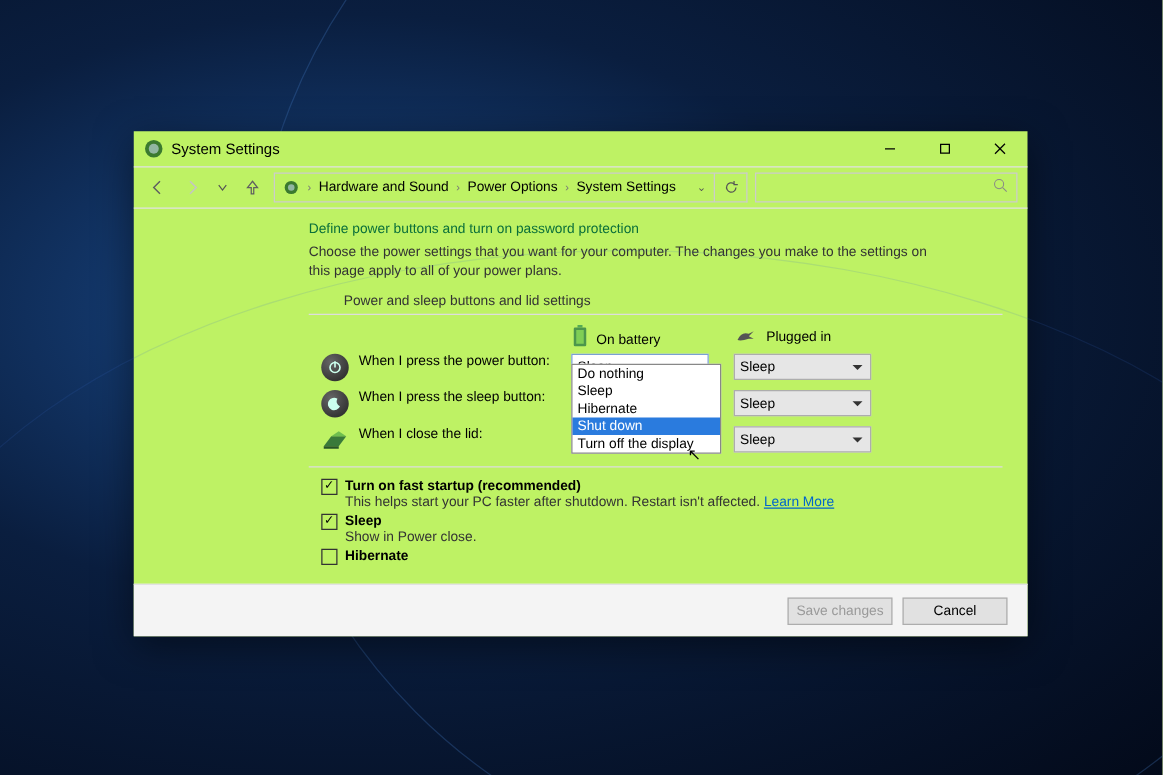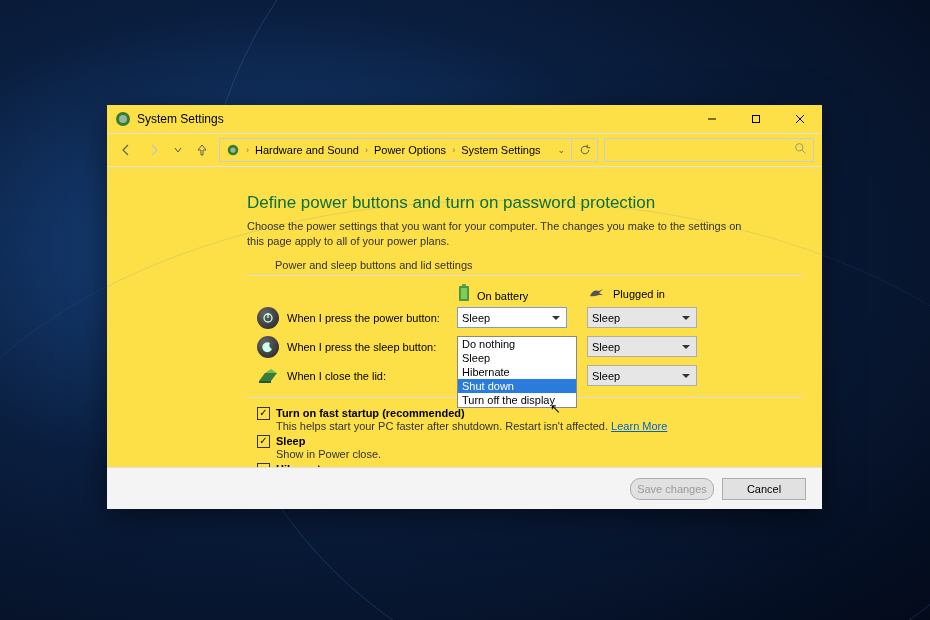--- a/index.html
+++ b/index.html
@@ -10,21 +10,21 @@
   }
   
   body::before, body::after {
     content: ""; position: absolute; border: 1px solid rgba(80,140,220,.25); border-radius: 50%;
     width: 900px; height: 900px; top: -200px; left: 200px; pointer-events: none;
   }
   body::after { width: 1200px; height: 700px; top: 200px; left: -100px; border-color: rgba(60,110,200,.15); }
 
   .window {
     position: absolute; top: 105px; left: 107px; width: 715px; height: 404px;
-    background: #fde047; box-shadow: 0 8px 30px rgba(0,0,0,.5);
+    background: #bef264; box-shadow: 0 8px 30px rgba(0,0,0,.5);
     display: flex; flex-direction: column;
   }
 
   
   .titlebar { height: 28px; display: flex; align-items: center; padding: 0 0 0 8px; gap: 6px; }
   .titlebar .title { font-size: 12px; color: #000; }
   .winctrls { margin-left: auto; display: flex; height: 100%; }
   .winctrl { width: 44px; display: flex; align-items: center; justify-content: center; color: #000; }
 
   
@@ -33,60 +33,60 @@
   .navbtn.disabled { color: #c4c4c4; }
   .addr { flex: 1; display: flex; align-items: center; border: 1px solid #ccc; height: 24px; padding: 0 6px; gap: 4px; font-size: 11px; color: #000; }
   .addr .chev { color: #777; margin: 0 2px; font-size: 9px; }
   .addr .drop { margin-left: auto; color: #555; font-size: 9px; }
   .refreshbtn { width: 26px; height: 24px; display: flex; align-items: center; justify-content: center; color: #555; border: 1px solid #ccc; border-left: none; margin-left: -6px; }
   .searchbox { width: 210px; height: 24px; border: 1px solid #ccc; display: flex; align-items: center; padding: 0 6px; color: #888; }
   .searchbox .mag { margin-left: auto; color: #888; }
 
   
   .content { flex: 1; overflow: hidden; padding: 10px 20px 0 140px; position: relative; color: #000; }
-  .heading { color: #0a6f3a; font-size: 17px; margin-bottom: 6px; margin-top: 16px; }
+  .heading { color: #0a6f3a; font-size: 11px; margin-bottom: 6px; }
   .subtext { font-size: 11px; color: #333; line-height: 1.35; margin-bottom: 10px; max-width: 500px; }
   .section-label { font-size: 11px; color: #333; margin-bottom: 4px; padding-left: 28px; }
   .hr { border: none; border-top: 1px solid #ddd; margin: 2px 0 8px 0; }
 
   
   .cols { display: grid; grid-template-columns: 200px 110px 20px 110px; align-items: center; margin-left: 10px; font-size: 11px; }
   .cols .colhdr { display: flex; align-items: flex-end; gap: 6px; }
 
   
   .row { display: grid; grid-template-columns: 200px 110px 20px 110px; align-items: center; margin: 3px 0 3px 10px; min-height: 26px; }
-  .rowlabel { display: flex; align-items: center; gap: 8px; font-size: 11px; }
+  .rowlabel { display: flex; gap: 8px; font-size: 11px; }
   .iconcircle { width: 22px; height: 22px; border-radius: 50%; display: inline-flex; align-items: center; justify-content: center; }
   .iconcircle.dark { background: radial-gradient(circle at 35% 30%, #666, #222); color: #9fe; }
   .lid { width: 22px; height: 22px; display: inline-flex; align-items: center; justify-content: center; }
 
   .select-closed { background: #e6e6e6; border: 1px solid #adadad; height: 21px; font-size: 11px; padding: 0 4px; display: flex; align-items: center; position: relative; }
   .select-closed::after { content: ""; position: absolute; right: 6px; top: 8px; border: 4px solid transparent; border-top-color: #333; }
 
   
   .ddwrap { position: relative; }
   .select-open { border: 1px solid #7a9fd4; background: #fff; height: 21px; font-size: 11px; padding: 0 4px; display: flex; align-items: center; position: relative; }
   .select-open::after { content: ""; position: absolute; right: 6px; top: 8px; border: 4px solid transparent; border-top-color: #333; }
-  .ddlist { position: absolute; top: 29px; left: 0; width: 120px; background: #fff; border: 1px solid #888; z-index: 50; font-size: 11px; }
+  .ddlist { position: absolute; top: 8px; left: 0; width: 120px; background: #fff; border: 1px solid #888; z-index: 50; font-size: 11px; }
   .dditem { padding: 1px 4px; white-space: nowrap; }
   .dditem.hl { background: #2a7bde; color: #fff; }
   .cursor-arrow { position: absolute; top: 64px; left: 92px; z-index: 60; font-size: 13px; color: #000; pointer-events: none; }
 
   
   .shut { margin-top: 8px; }
   .cb-row { display: flex; align-items: center; gap: 6px; font-size: 11px; margin: 2px 0 0 10px; }
   .cb { width: 13px; height: 13px; border: 1px solid #333; display: inline-flex; align-items: center; justify-content: center; font-size: 10px; line-height: 1; margin-top: 1px; flex-shrink: 0; }
   .cb.checked::before { content: "✓"; }
   .cb-desc { font-size: 11px; color: #333; margin: 0 0 2px 29px; }
   .learn { color: #0066cc; text-decoration: underline; text-align: right; }
 
   
   .footer { height: 42px; border-top: 1px solid #e1e1e1; display: flex; align-items: center; justify-content: flex-end; gap: 8px; padding: 0 16px; background: #f4f4f4; }
   .btn { min-width: 84px; height: 22px; font-size: 11px; background: #e1e1e1; border: 1px solid #adadad; display: flex; align-items: center; justify-content: center; }
-  .btn.disabled { color: #9a9a9a; border-radius: 10px; }
+  .btn.disabled { color: #9a9a9a; }
 
   .appicon { width: 16px; height: 16px; }
 </style>
 </head>
 <body>
 
 <div class="window">
 
   <div class="titlebar">
     <svg class="appicon" viewBox="0 0 16 16">

